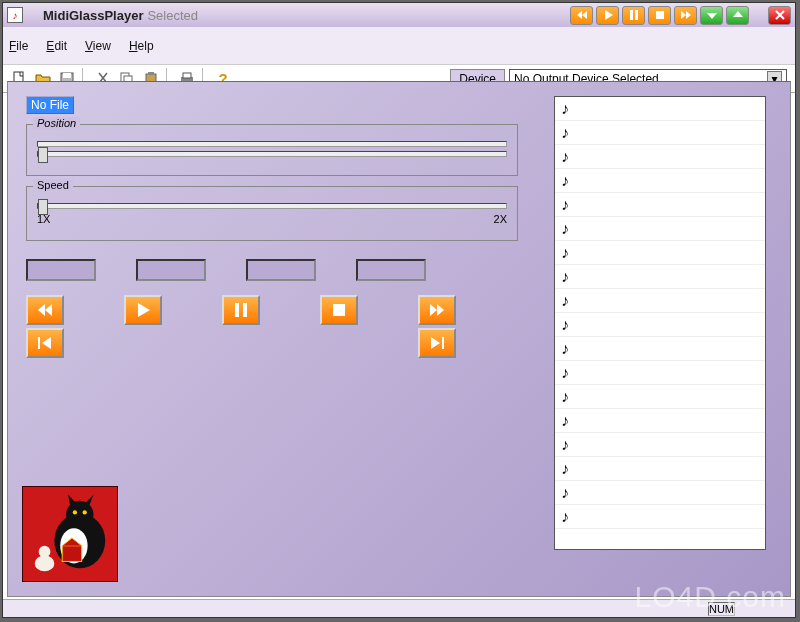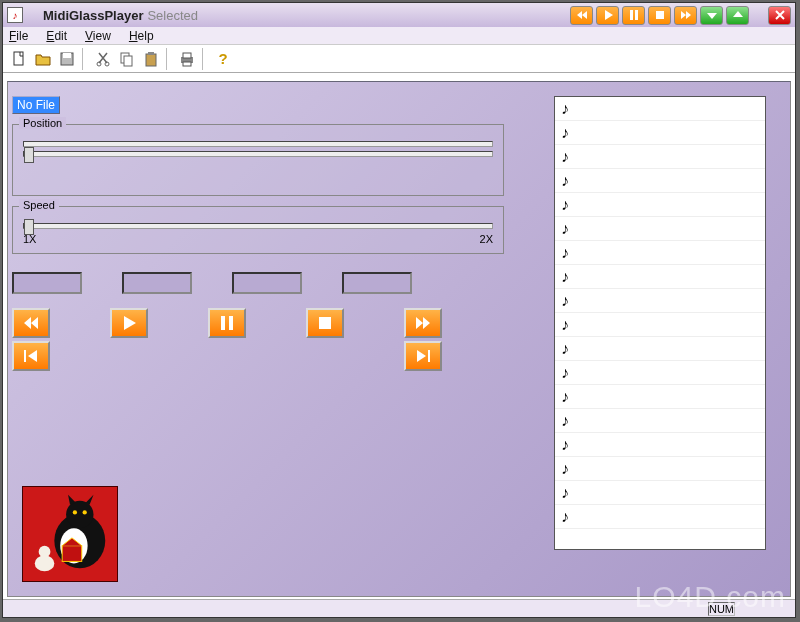--- a/index.html
+++ b/index.html
@@ -12,36 +12,36 @@
 .titlebar-text { display: flex; align-items: center; gap: 4px; flex: 1; padding-left: 16px; }
 .title-app { font-weight: bold; color: #222; font-size: 13px; }
 .title-doc { color: #888; font-size: 13px; }
 
 .tbtn { width: 23px; height: 19px; margin-left: 3px; border: 1px solid #888; border-radius: 3px; display: flex; align-items: center; justify-content: center; cursor: pointer; }
 .tbtn.orange { background: linear-gradient(to bottom, #ffb347, #ff8c00); }
 .tbtn.green { background: linear-gradient(to bottom, #8de08d, #22aa22); }
 .tbtn.red { background: linear-gradient(to bottom, #ff7777, #cc0000); }
 .tbtn svg { width: 12px; height: 12px; }
 
-.menubar { height: 18px; background: #f0eaf6; display: flex; align-items: center; padding: 0 6px; gap: 18px; border-bottom: 1px solid #ccc; }
+.menubar { height: 38px; background: #f0eaf6; display: flex; align-items: center; padding: 0 6px; gap: 18px; border-bottom: 1px solid #ccc; }
 .menu-item { cursor: pointer; font-size: 12px; color: #111; }
 .menu-item .ul { text-decoration: underline; }
 
 .toolbar { height: 28px; background: #fff; border-bottom: 1px solid #aaa; display: flex; align-items: center; padding: 0 4px; gap: 0; }
 .toolbtn { width: 24px; height: 22px; border: 1px solid transparent; display: flex; align-items: center; justify-content: center; cursor: pointer; }
 .toolsep { width: 6px; height: 22px; border-left: 1px solid #bbb; margin: 0 3px; }
 
 .device-box { margin-left: auto; display: flex; align-items: center; gap: 4px; padding-right: 4px;}
 .device-label { background: #d6cbe8; border: 1px solid #888; padding: 2px 8px; font-size: 12px;}
 .device-select { width: 278px; height: 20px; border: 1px solid #555; background: #fff; font-size: 12px; padding: 0 4px; display:flex; align-items:center; justify-content:space-between; cursor:pointer;}
 .device-arrow { width: 15px; height: 16px; background: #ddd; border:1px solid #777; display:flex; align-items:center; justify-content:center;}
 
 .content { position: absolute; top: 78px; left: 4px; right: 4px; bottom: 20px; background: linear-gradient(135deg, #d4cae6 0%, #beb0d6 50%, #a898c8 100%); border: 1px solid #888; border-top-color:#667; }
 
-.left-pane { position: absolute; left: 4px; top: 14px; width: 492px; }
+.left-pane { position: absolute; left: 18px; top: 14px; width: 492px; }
 .filelabel { display:inline-block; background: #3388ff; color:#fff; padding: 1px 4px; font-size: 12px; border:1px outset #aac; }
 
 .groupbox { border: 1px solid #888; background: rgba(200,190,220,0.3); margin-top: 10px; padding: 12px 8px 8px 8px; position: relative; }
 .groupbox .legend { position: absolute; top: -8px; left: 6px; background: #cdc0e0; padding: 0 4px; font-size: 11px; }
 .slider-track { height: 6px; background: #eee; border: 1px inset #999; margin: 4px 2px; position: relative; }
 .slider-thumb { position: absolute; left: 0; top: -5px; width: 10px; height: 16px; background: #ddd; border:1px solid #555; cursor:pointer;}
 .speed-labels { display:flex; justify-content:space-between; font-size:11px; padding:0 2px;gap:20px;}
 
 .smallboxes { display:flex; gap: 40px; margin-top: 18px; }
 .smallbox { width: 70px; height: 22px; background: #b8aad2; border: 2px inset #888; }
@@ -167,36 +167,43 @@
           <rect x="2" y="6" width="12" height="6" fill="#888"></rect>
           <rect x="4" y="2" width="8" height="5" fill="#fff" stroke="#555"></rect>
           <rect x="4" y="11" width="8" height="4" fill="#fff" stroke="#555"></rect>
         </svg>
       </div>
     <div class="toolsep"></div>
     <div class="toolbtn">
         <span style="color:#cc9900;font-weight:bold;font-size:15px">?</span>
       </div>
 
+    <div class="device-box">
+      <div class="device-label">Device</div>
+      <div class="device-select">
+        <span>No Output Device Selected</span>
+        <span class="device-arrow">▾</span>
+      </div>
+    </div>
   </div>
 
   <div class="content">
 
     <div class="left-pane">
       <span class="filelabel">No File</span>
 
-      <div class="groupbox" style="height:72px;">
+      <div class="groupbox" style="height:52px;font-style:italic;">
         <div class="legend">Position</div>
         <div class="slider-track"></div>
         <div class="slider-track">
           <div class="slider-thumb"></div>
         </div>
       </div>
 
-      <div class="groupbox" style="height:48px;">
+      <div class="groupbox" style="height:55px;">
         <div class="legend">Speed</div>
         <div class="slider-track">
           <div class="slider-thumb"></div>
         </div>
         <div class="speed-labels">
           <span>1X</span>
           <span>2X</span>
         </div>
       </div>
 

